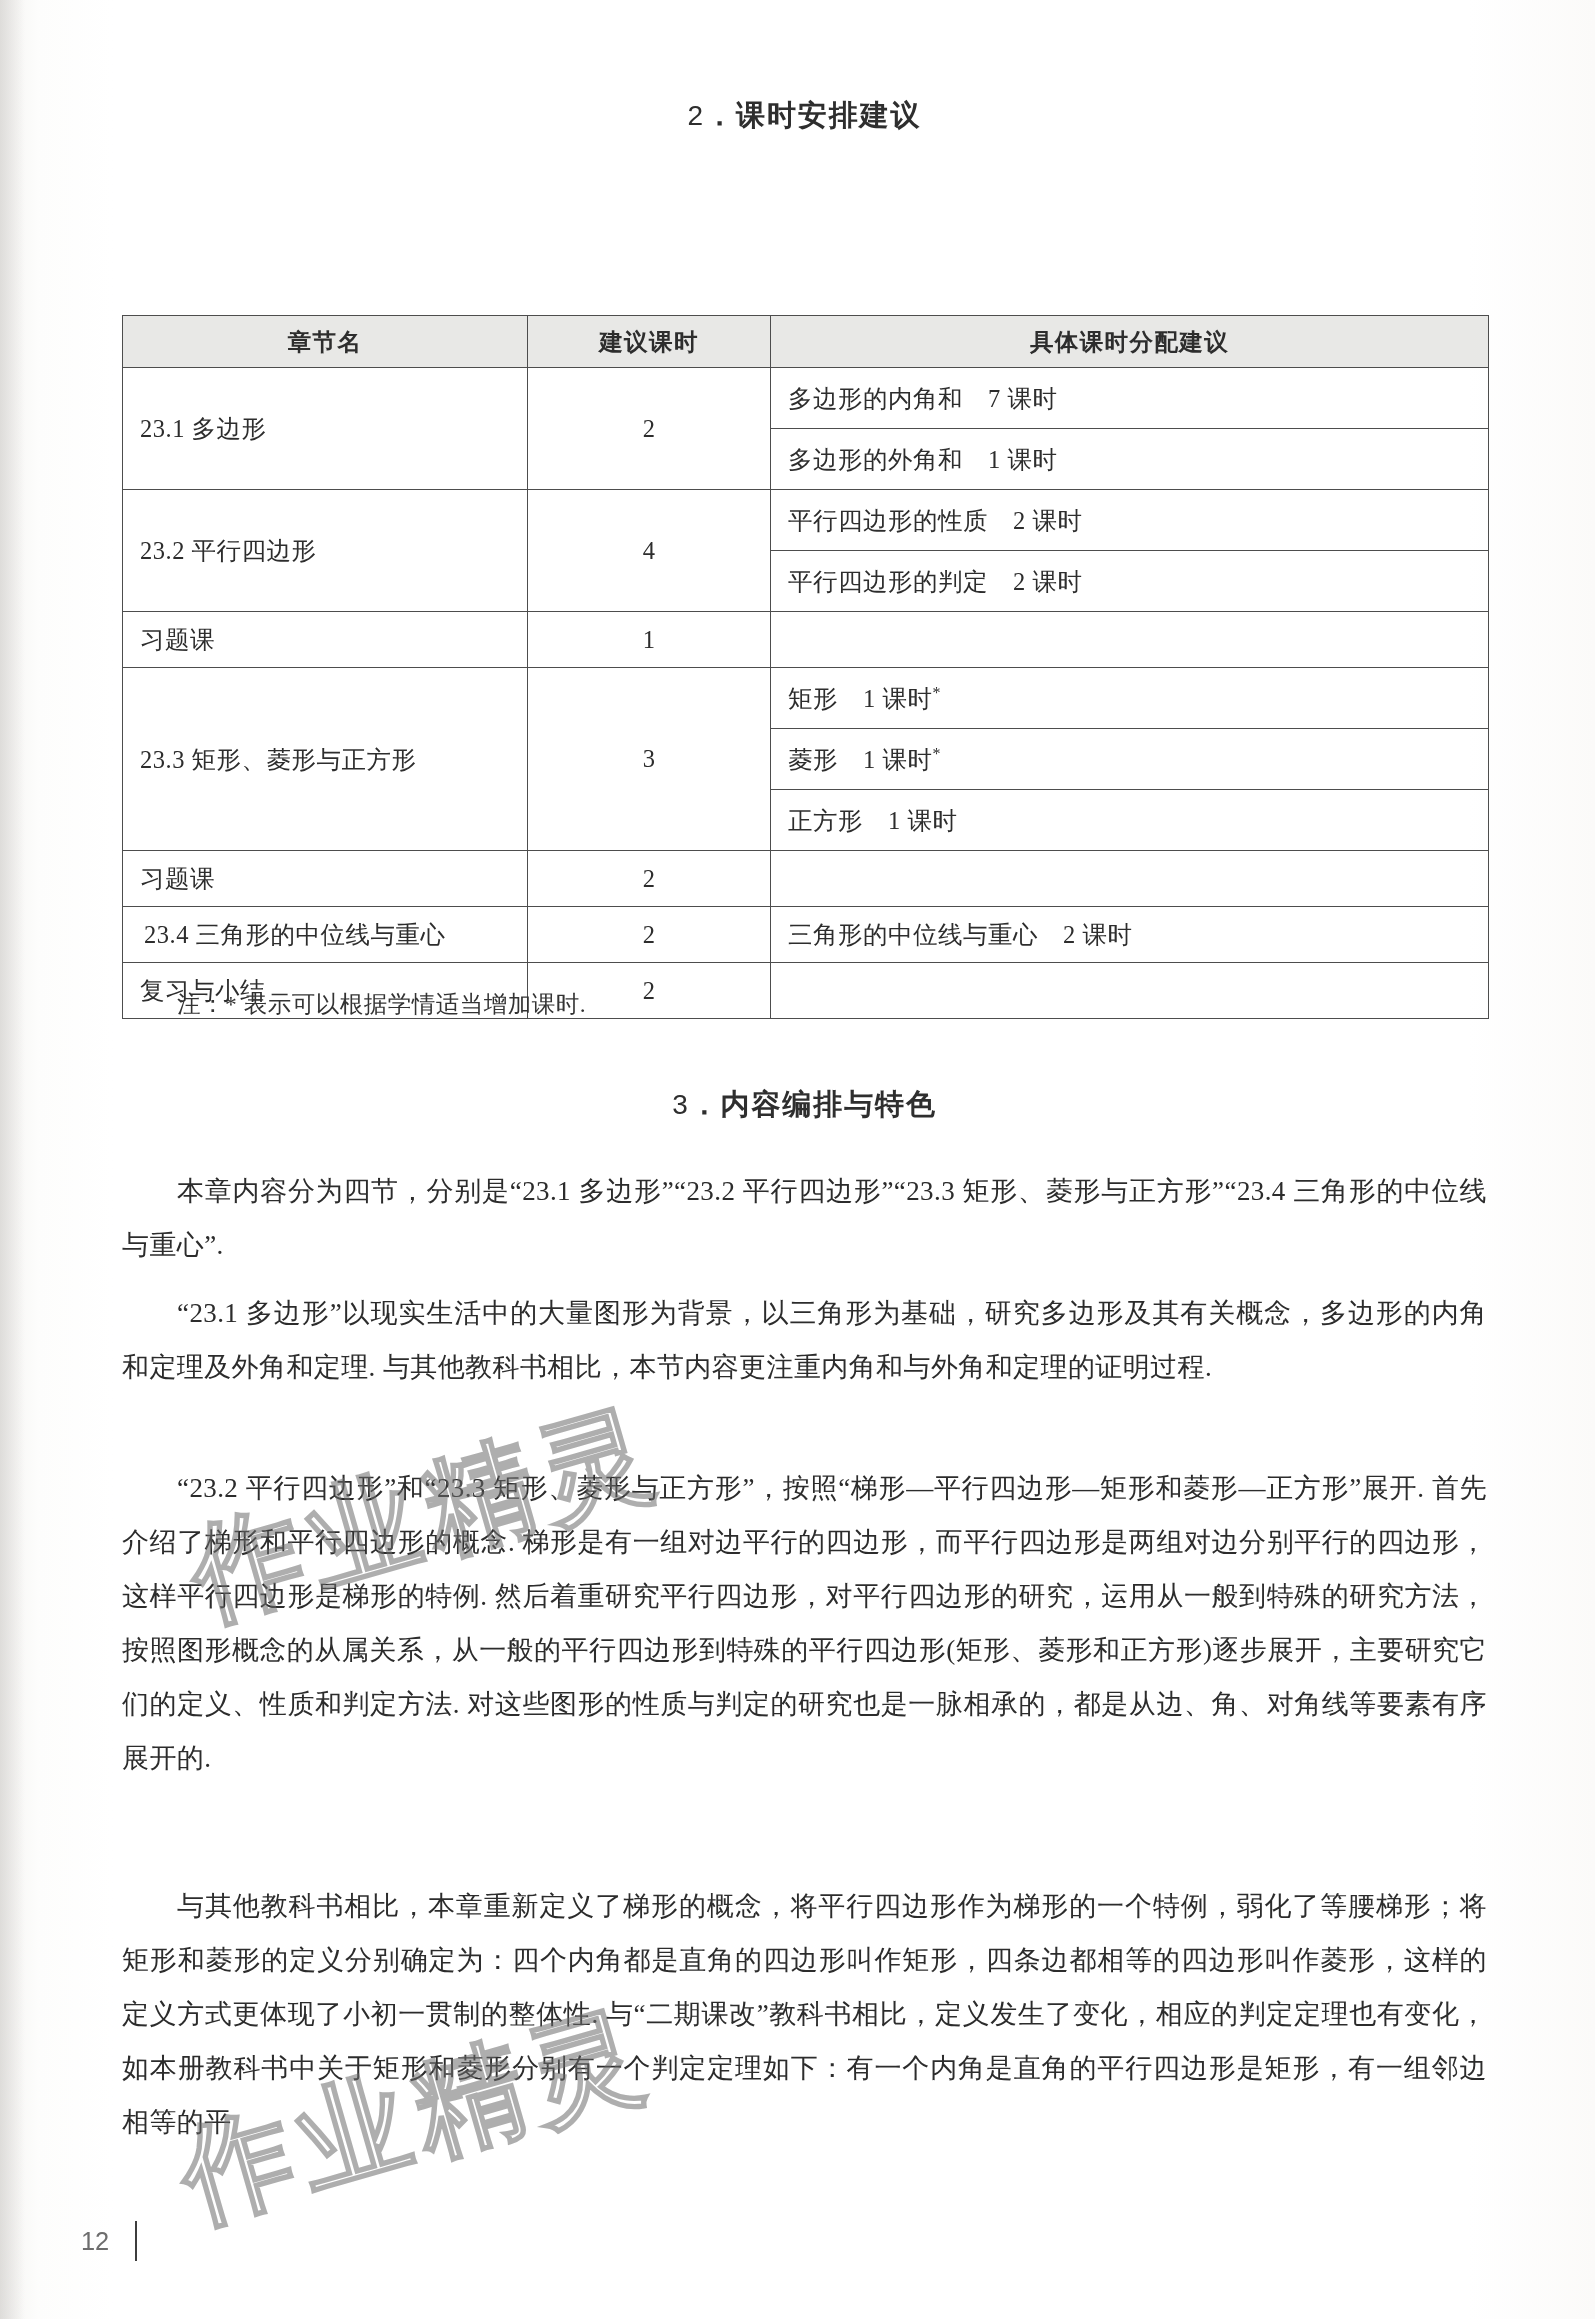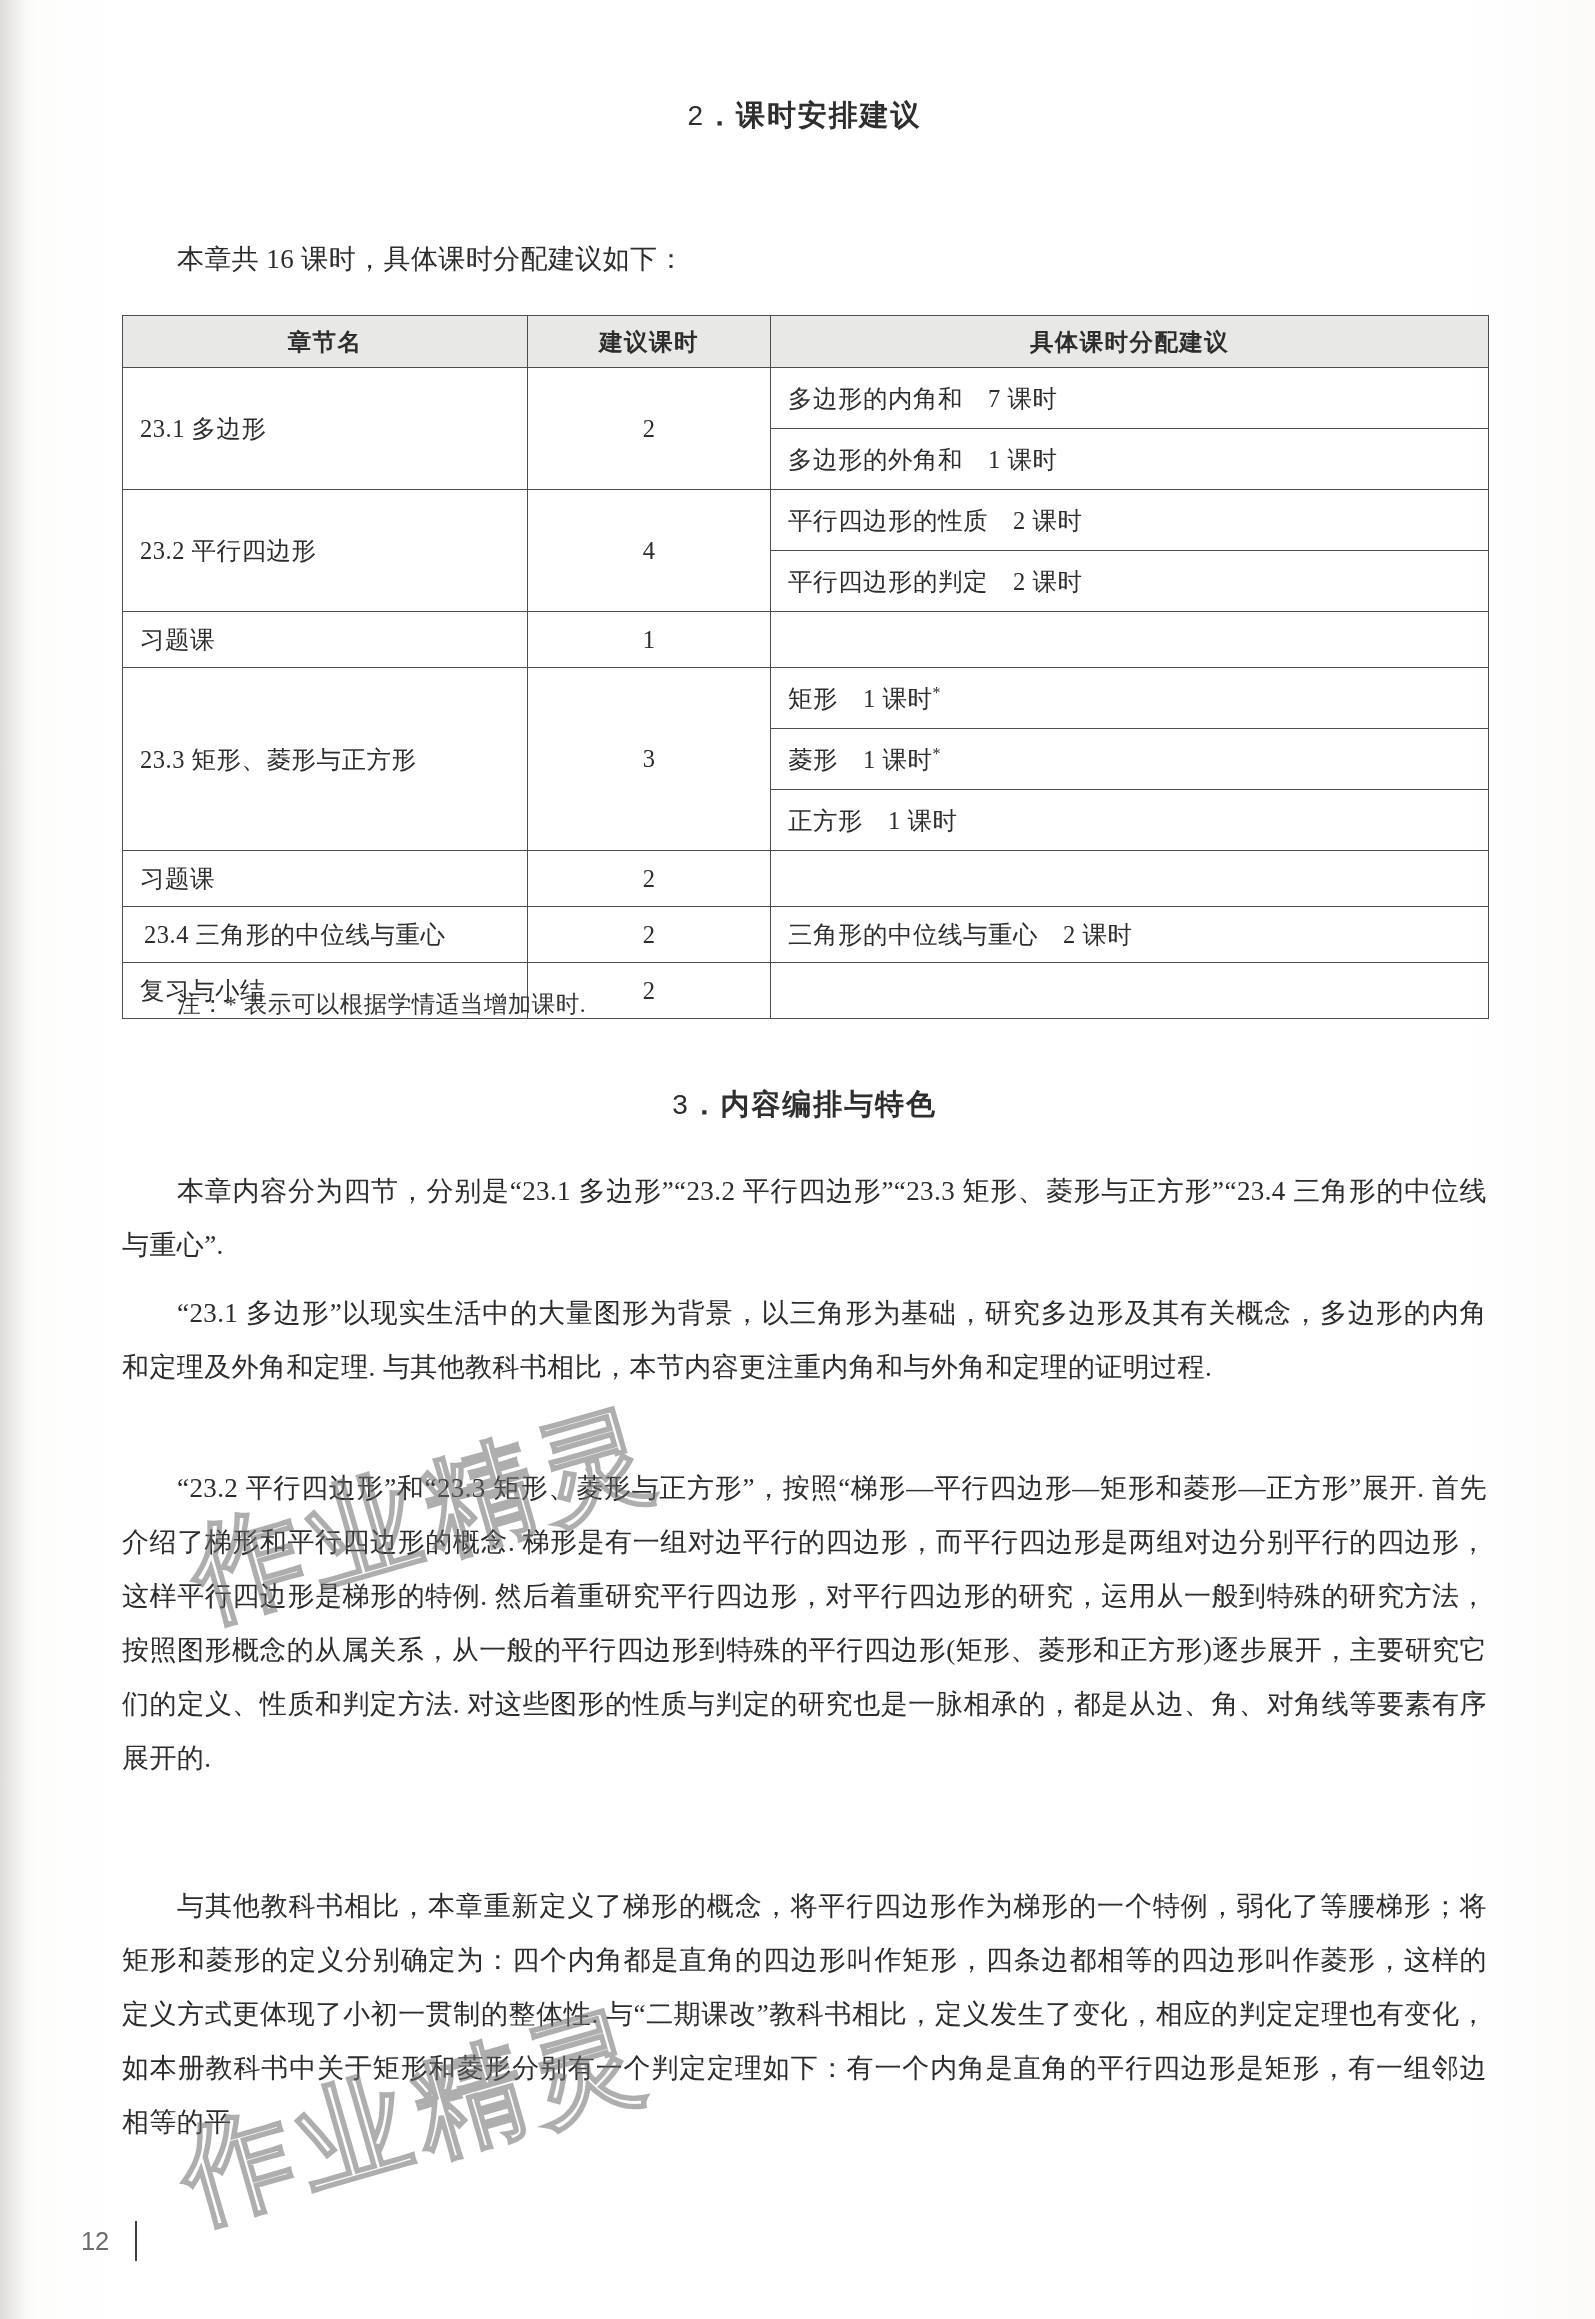--- a/index.html
+++ b/index.html
@@ -161,23 +161,20 @@
 </style>
 </head>
 <body>
 
 <div id="page">
 
   <div class="content" style="top:96px;">
     <div class="sec-head"><span class="num">2</span><span>．</span><span>课时安排建议</span></div>
   </div>
 
-  <div class="content" style="top:232px;">
-    <p class="body indent">本章共 16 课时，具体课时分配建议如下：</p>
-  </div>
 
   <div class="content" style="top:315px;">
     <table class="schedule">
       <colgroup>
         <col class="c1">
           <col class="c2">
           <col class="c3">
       </colgroup>
       <thead>
         <tr>

